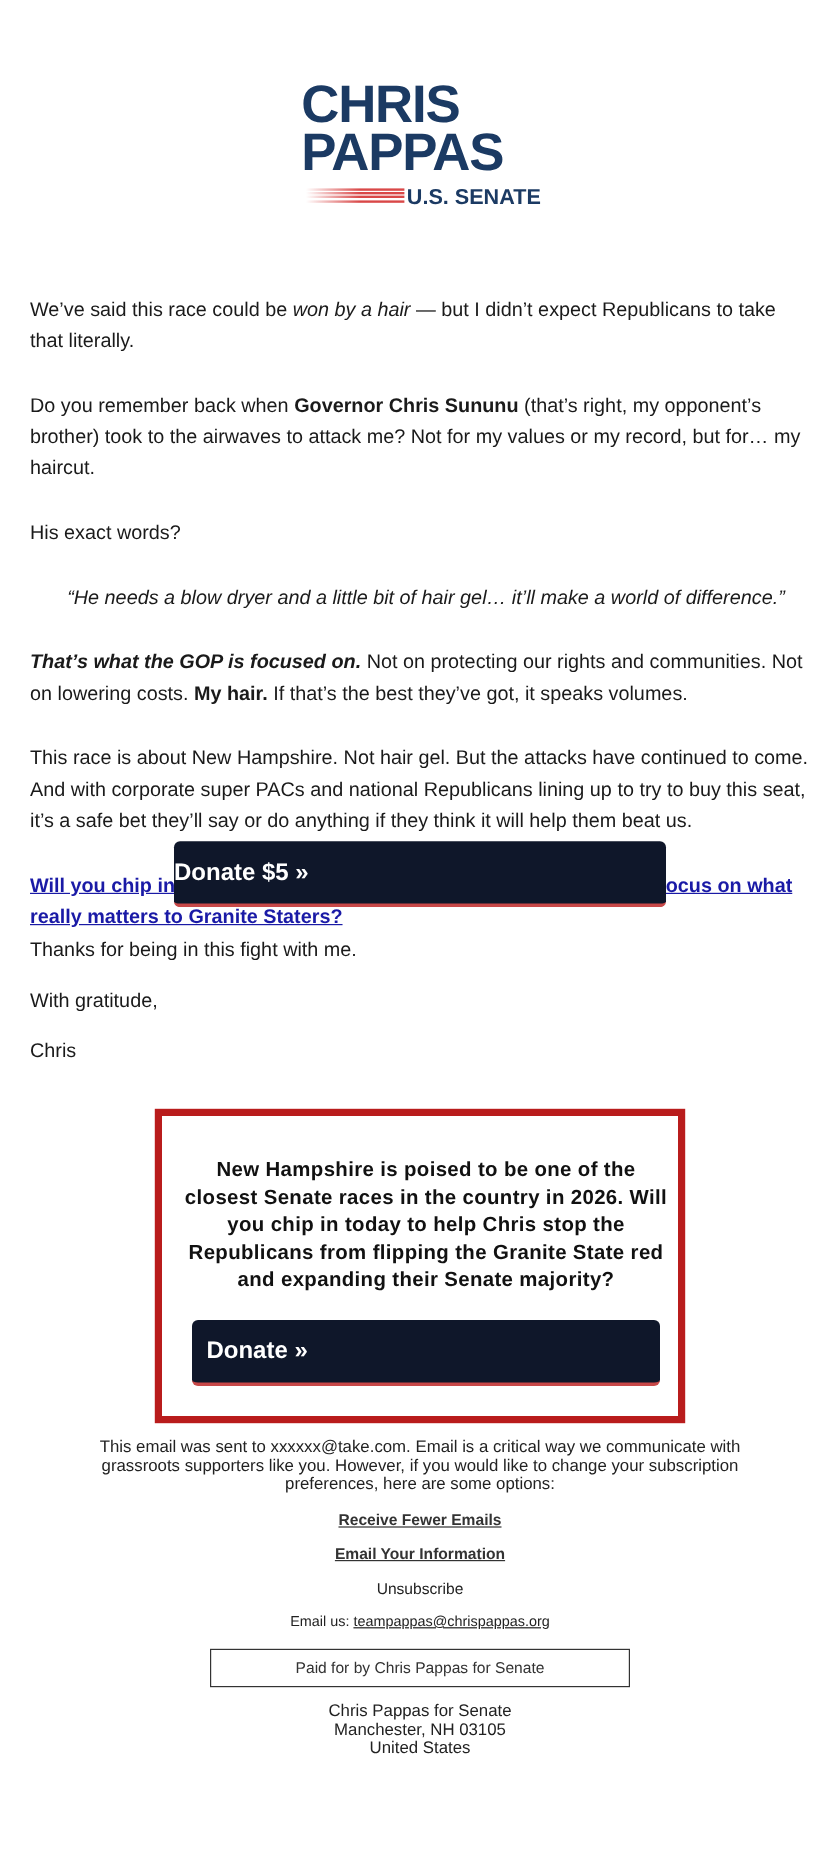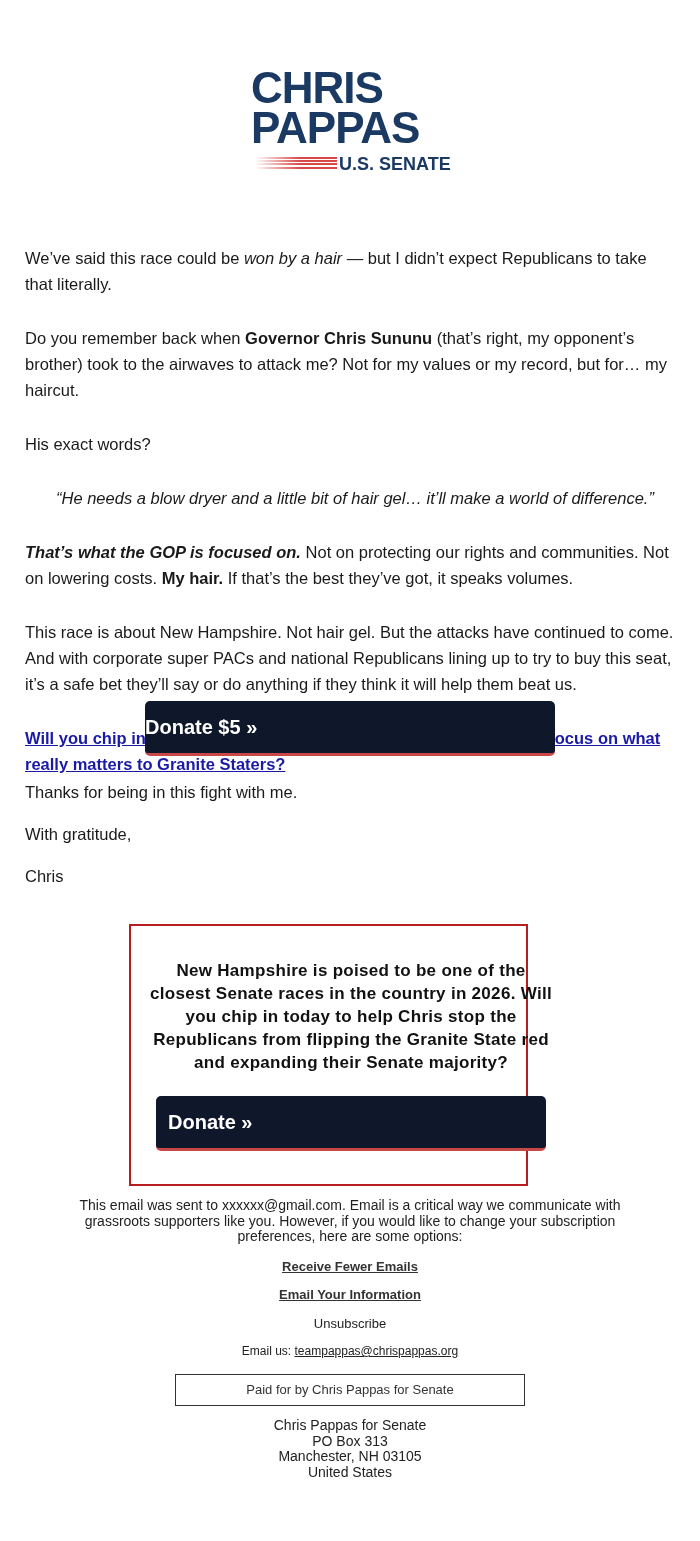--- a/index.html
+++ b/index.html
@@ -80,22 +80,22 @@
     .closing {
       position: absolute;
       left: 25px; top: 780px;
       font-size: 16.5px; line-height: 24px;
     }
     .closing p { margin-bottom: 18px; }
 
     .box {
       position: absolute;
       left: 129px; top: 924px;
-      width: 399px; height: 262px;
-      border: 2px solid #b91c1c;
+      width: 442px; height: 262px;
+      border: 6px solid #b91c1c;
     }
     .box .box-text {
       position: absolute;
       left: 18px; top: 33px;
       width: 404px;
       text-align: center;
       font-weight: bold;
       font-size: 17px;
       line-height: 23px;
       color: #111;
@@ -190,33 +190,32 @@
   <p>With gratitude,</p>
   <p>Chris</p>
 </div>
 
 <div class="box">
   <div class="box-text">New Hampshire is poised to be one of the closest Senate races in the country in 2026. Will you chip in today to help Chris stop the Republicans from flipping the Granite State red and expanding their Senate majority?</div>
   <a class="btn btn-box" href="#">Donate »</a>
 </div>
 
 <div class="footer">
-  <div>This email was sent to xxxxxx@gmail.com. Email is a critical way we communicate with grassroots supporters like you. However, if you would like to change your subscription preferences, here are some options:</div>
+  <div>This email was sent to xxxxxx@take.com. Email is a critical way we communicate with grassroots supporters like you. However, if you would like to change your subscription preferences, here are some options:</div>
   <div style="height:14px"></div>
   <a class="f-link" href="#">Receive Fewer Emails</a>
   <div style="height:13px"></div>
   <a class="f-link" href="#">Email Your Information</a>
   <div style="height:13px"></div>
   <a class="f-plain" href="#" style="text-decoration:none;">Unsubscribe</a>
   <div style="height:13px"></div>
   <div class="email-line">
     <span>Email us: </span><a href="#">teampappas@chrispappas.org</a>
   </div>
 </div>
 
 <div class="paid-box">Paid for by Chris Pappas for Senate</div>
 
 <div class="address">
   <div>Chris Pappas for Senate</div>
-  <div>PO Box 313</div>
   <div>Manchester, NH 03105</div>
   <div>United States</div>
 </div>
 
 </body></html>

